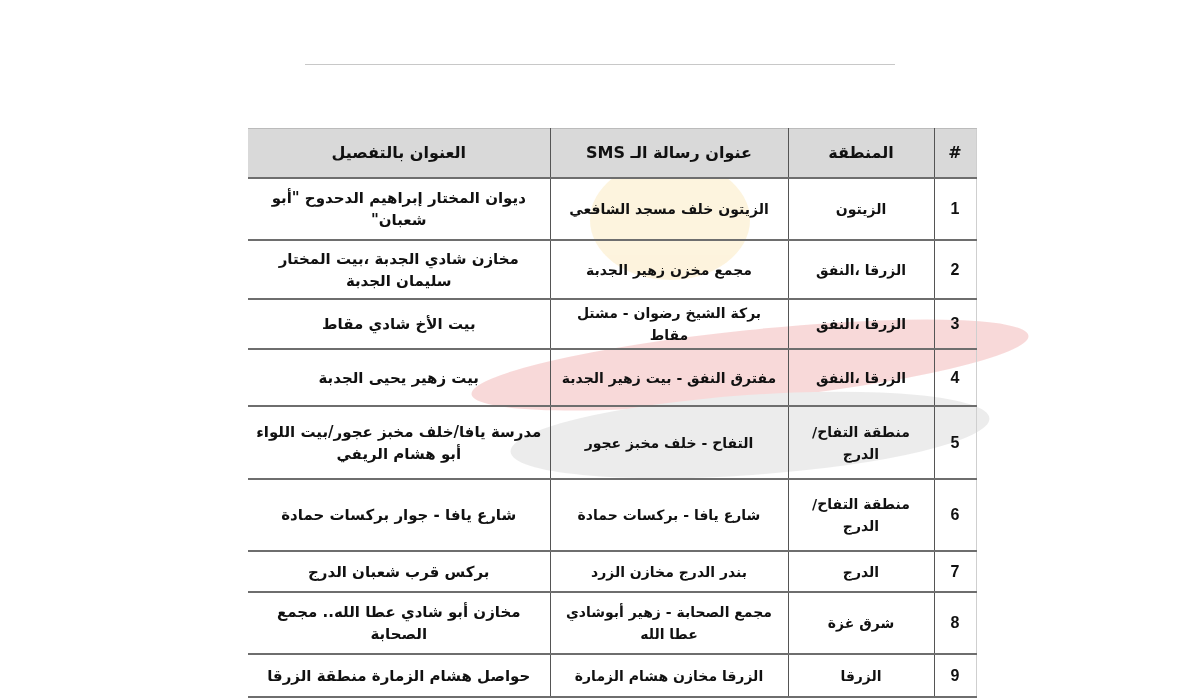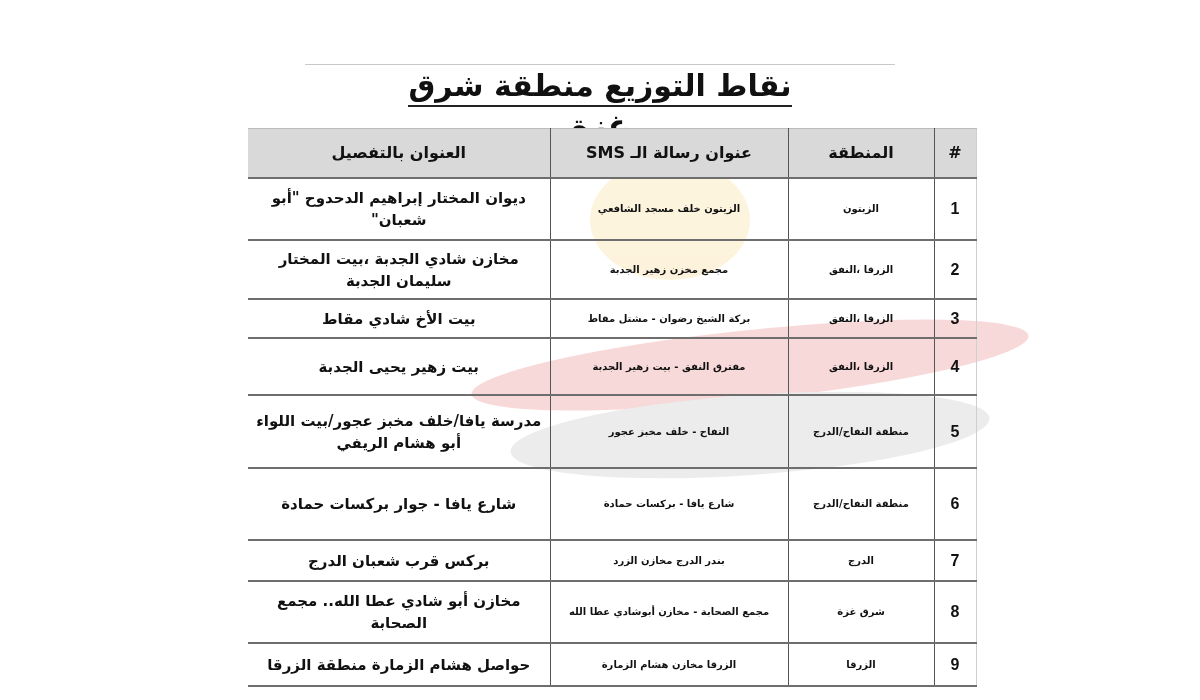--- a/index.html
+++ b/index.html
@@ -79,21 +79,21 @@
       position: relative;
       z-index: 2;
     }
     th, td {
       border-left: 1px solid #555;
       border-right: 1px solid #555;
       border-bottom: 2px solid #6e6e6e;
       text-align: center;
       vertical-align: middle;
       font-weight: bold;
-      font-size: 10px;
+      font-size: 14px;
       color: #111;
       padding: 2px 6px;
       line-height: 22px;
     }
     th {
       background: #d9d9d9;
       height: 44px;
       font-size: 16px;
       border-top: 1px solid #bbb;
       margin-left: 24px;
@@ -115,23 +115,20 @@
     col.c-region { width: 146px; }
     col.c-sms { width: 238px; }
     col.c-detail { width: 302px; }
   </style>
 </head>
 <body>
 
 <div class="page">
   <div class="top-rule"></div>
 
-  <div class="title">
-    <span>نقاط التوزيع منطقة شرق غزة</span>
-  </div>
 
   <div class="watermark">
     <div class="wm-band" style="left:0;top:150px;width:560px;height:70px;background:#d33;transform:rotate(-6deg);"></div>
     <div class="wm-band" style="left:40px;top:215px;width:480px;height:80px;background:#999;transform:rotate(-4deg);"></div>
     <div class="wm-band" style="left:120px;top:-20px;width:160px;height:120px;background:#f5c24a;"></div>
   </div>
 
   <div class="table-wrap">
     <table>
       <colgroup>
@@ -187,21 +184,21 @@
         </tr>
         <tr style="height:41px;">
           <td class="num">7</td>
           <td>الدرج</td>
           <td>بندر الدرج مخازن الزرد</td>
           <td class="detail">بركس قرب شعبان الدرج</td>
         </tr>
         <tr style="height:62px;">
           <td class="num">8</td>
           <td>شرق غزة</td>
-          <td>مجمع الصحابة - مخازن أبوشادي عطا الله</td>
+          <td>مجمع الصحابة - زهير أبوشادي عطا الله</td>
           <td class="detail">مخازن أبو شادي عطا الله.. مجمع الصحابة</td>
         </tr>
         <tr style="height:43px;">
           <td class="num">9</td>
           <td>الزرقا</td>
           <td>الزرقا مخازن هشام الزمارة</td>
           <td class="detail">حواصل هشام الزمارة  منطقة الزرقا</td>
         </tr>
       </tbody>
     </table>

